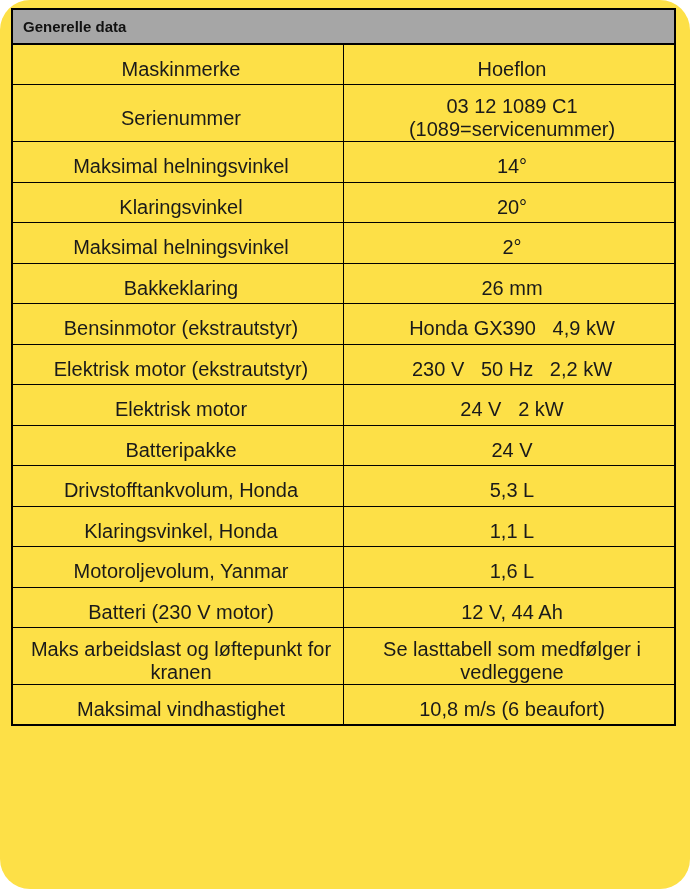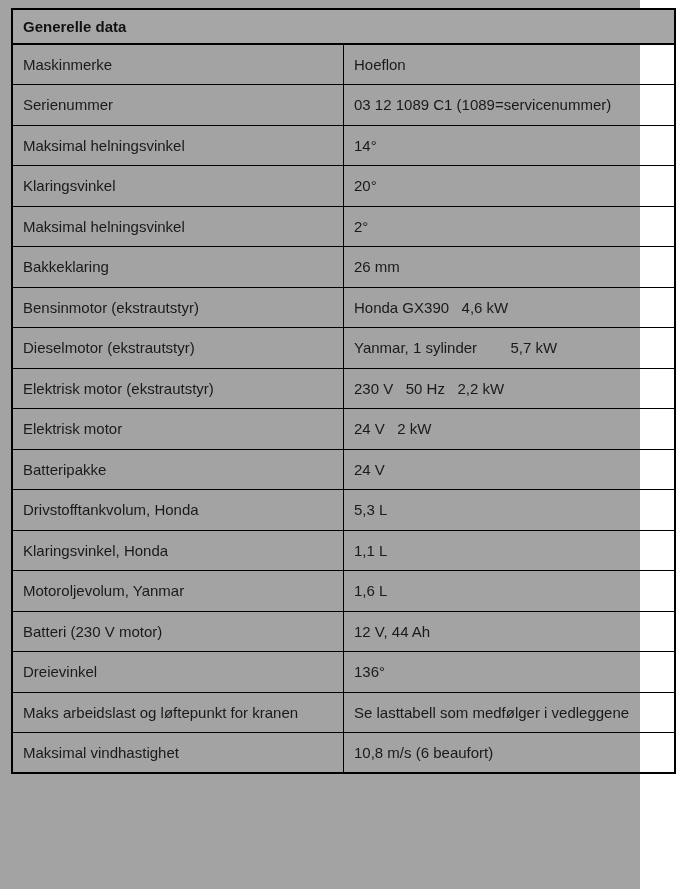--- a/index.html
+++ b/index.html
@@ -6,23 +6,24 @@
   html, body {
     margin: 0;
     padding: 0;
     width: 690px;
     height: 889px;
     background: #ffffff;
     font-family: "Liberation Sans", sans-serif;
   }
   .page {
     position: relative;
-    width: 640px;
+    width: 690px;
     height: 889px;
-    background: #a3a3a3;
+    background: #fde047;
+    border-radius: 30px;
   }
   table.spec-table {
     position: absolute;
     left: 11px;
     top: 8px;
     width: 665px;
     border-collapse: collapse;
     table-layout: fixed;
     border: 2px solid #000000;
   }
@@ -34,27 +35,28 @@
     background: #a6a6a6;
     color: #111111;
     text-align: left;
     font-size: 15px;
     font-weight: bold;
     height: 35px;
     padding: 0 6px 0 10px;
     border-bottom: 2px solid #000000;
   }
   table.spec-table td {
-    font-size: 15px;
+    font-size: 20px;
     color: #1a1a1a;
     height: 40.5px;
     vertical-align: middle;
-    padding: 0 4px 0 10px;
+    padding: 10px 4px 0 10px;
     white-space: pre-wrap;
     overflow: hidden;
+    text-align: center;
   }
   td.label-cell { width: 339px; }
   td.value-cell { width: 326px; padding-left: 9px; }
   .italic { }
 </style>
 </head>
 <body>
 
 <div class="page">
   <table class="spec-table">
@@ -83,25 +85,21 @@
         <tr>
           <td class="label-cell">Maksimal helningsvinkel</td>
           <td class="value-cell"><span>2°</span></td>
         </tr>
         <tr>
           <td class="label-cell">Bakkeklaring</td>
           <td class="value-cell"><span>26 mm</span></td>
         </tr>
         <tr>
           <td class="label-cell">Bensinmotor (ekstrautstyr)</td>
-          <td class="value-cell"><span class="italic">Honda GX390</span><span>   4,6 kW</span></td>
-        </tr>
-        <tr>
-          <td class="label-cell">Dieselmotor (ekstrautstyr)</td>
-          <td class="value-cell"><span>Yanmar, 1 sylinder        5,7 kW</span></td>
+          <td class="value-cell"><span class="italic">Honda GX390</span><span>   4,9 kW</span></td>
         </tr>
         <tr>
           <td class="label-cell">Elektrisk motor (ekstrautstyr)</td>
           <td class="value-cell"><span>230 V   50 Hz   2,2 kW</span></td>
         </tr>
         <tr>
           <td class="label-cell">Elektrisk motor</td>
           <td class="value-cell"><span>24 V   2 kW</span></td>
         </tr>
         <tr>
@@ -118,24 +116,20 @@
         </tr>
         <tr>
           <td class="label-cell">Motoroljevolum, Yanmar</td>
           <td class="value-cell"><span>1,6 L</span></td>
         </tr>
         <tr>
           <td class="label-cell">Batteri (230 V motor)</td>
           <td class="value-cell"><span>12 V, 44 Ah</span></td>
         </tr>
         <tr>
-          <td class="label-cell">Dreievinkel</td>
-          <td class="value-cell"><span>136°</span></td>
-        </tr>
-        <tr>
           <td class="label-cell">Maks arbeidslast og løftepunkt for kranen</td>
           <td class="value-cell"><span>Se lasttabell som medfølger i vedleggene</span></td>
         </tr>
         <tr>
           <td class="label-cell">Maksimal vindhastighet</td>
           <td class="value-cell"><span>10,8 m/s (6 beaufort)</span></td>
         </tr>
       </tbody>
   </table>
 </div>

